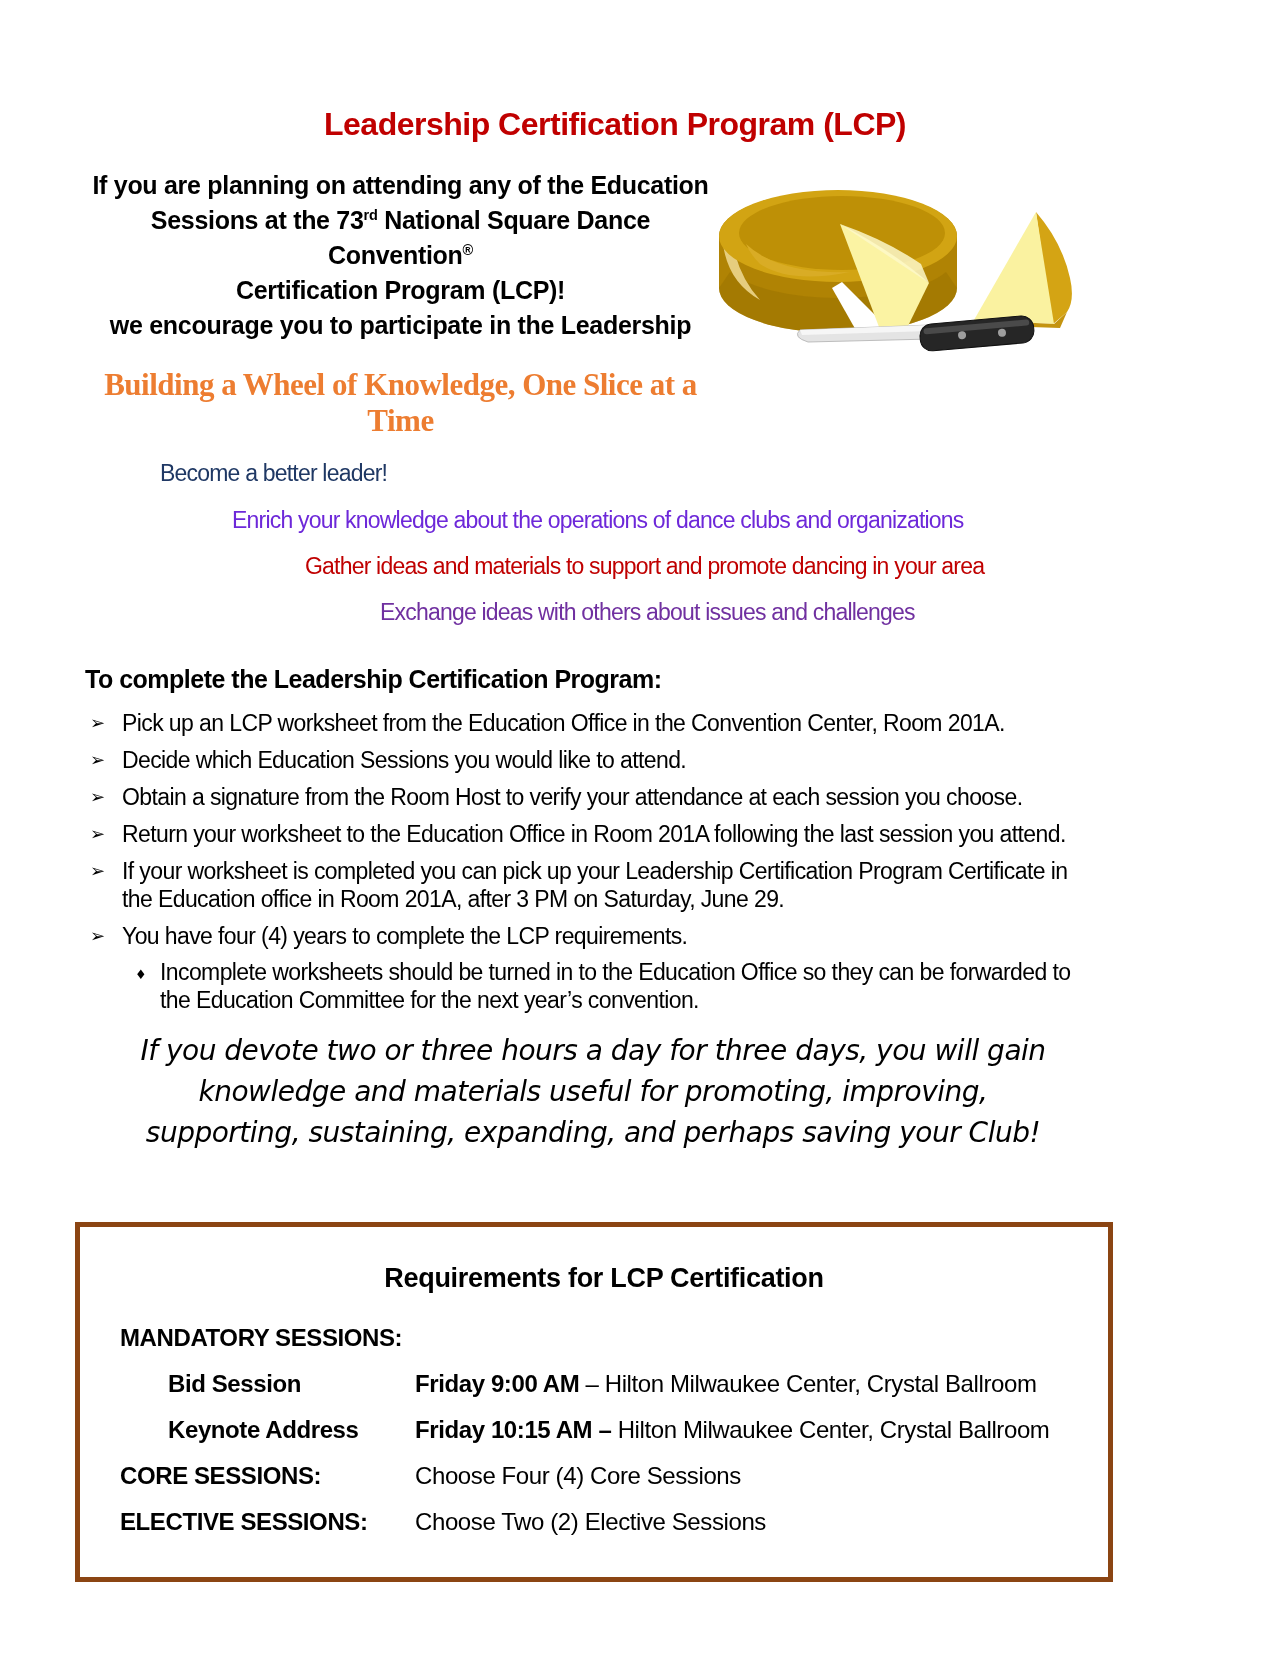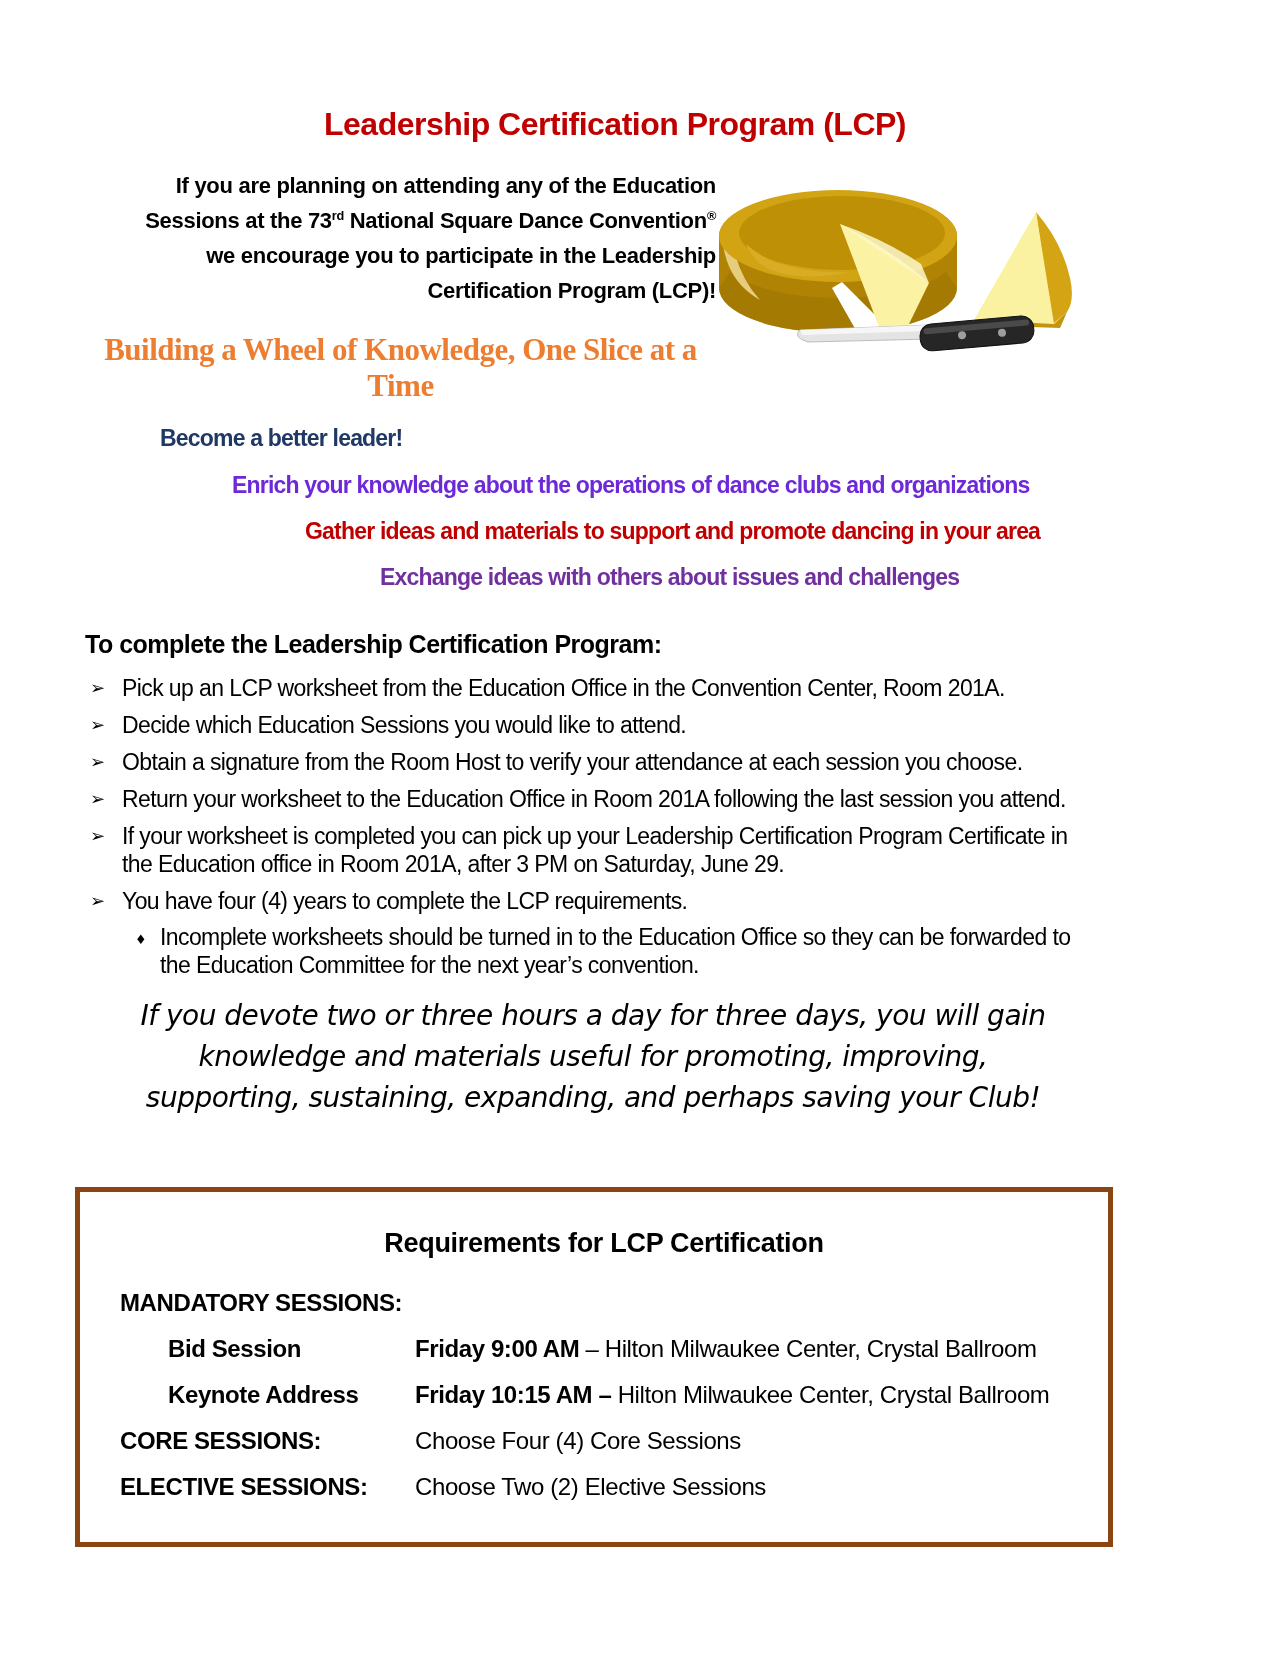--- a/index.html
+++ b/index.html
@@ -5,28 +5,28 @@
   html,body{margin:0;padding:0;background:#ffffff;}
   body{width:1285px;height:1672px;position:relative;overflow:hidden;
        font-family:"Liberation Sans",sans-serif;color:#000;}
   .page{box-sizing:border-box;width:1186px;height:1672px;padding:106px 85px 0 85px;}
 
   .doc-title{width:1060px;text-align:center;font-size:32px;font-weight:bold;
              letter-spacing:-0.5px;line-height:37px;margin-bottom:25px;}
 
   .header-row{display:flex;align-items:flex-start;}
   .header-left{width:740px;}
-  .intro{font-size:22px;font-weight:bold;text-align:right;line-height:35px;letter-spacing:-0.3px;}
+  .intro{font-size:25px;font-weight:bold;text-align:center;line-height:35px;letter-spacing:-0.3px;}
   .intro sup,.doc sup{font-size:58%;vertical-align:super;line-height:0;}
   .tagline{margin-top:24px;font-family:"Liberation Serif",serif;font-weight:bold;
            font-size:31px;text-align:center;letter-spacing:-0.5px;line-height:36px;}
   .header-art{margin-left:auto;margin-top:16px;width:385px;height:172px;}
 
   .benefit-list{margin-top:21px;}
-  .benefit{font-weight:bold;font-size:23px;line-height:27px;margin-bottom:19px;letter-spacing:-0.8px;}
+  .benefit{font-weight:normal;font-size:23px;line-height:27px;margin-bottom:19px;letter-spacing:-0.8px;}
   .benefit:nth-of-type(1){margin-left:75px;}
   .benefit:nth-of-type(2){margin-left:147px;}
   .benefit:nth-of-type(3){margin-left:220px;}
   .benefit:nth-of-type(4){margin-left:295px;}
 
   .checklist-heading{margin-top:38px;font-size:25px;font-weight:bold;letter-spacing:-0.5px;
                      line-height:30px;margin-bottom:15px;}
   .check-item{display:flex;font-size:23px;line-height:28px;letter-spacing:-0.6px;
               margin-bottom:9px;padding-left:5px;}
   .check-item .bullet{flex:none;width:32px;font-family:"DejaVu Sans",sans-serif;
@@ -53,22 +53,22 @@
 
 <div class="page doc">
 
   <div class="doc-title" style="color: rgb(192, 0, 0);">Leadership Certification Program (LCP)</div>
 
   <div class="header-row">
     <div class="header-left">
       <div class="intro">
           <div><span>If you are planning on attending any of the Education</span></div>
           <div><span>Sessions at the 73</span><sup>rd</sup><span> National Square Dance Convention</span><sup>®</sup></div>
+          <div><span>Certification Program (LCP)!</span></div>
           <div><span>we encourage you to participate in the Leadership</span></div>
-          <div><span>Certification Program (LCP)!</span></div>
         </div>
       <div class="tagline" style="color: rgb(237, 125, 49);">Building a Wheel of Knowledge, One Slice at a Time</div>
     </div>
     <div class="header-art">
       <svg width="385" height="172" viewBox="0 0 385 172" xmlns="http://www.w3.org/2000/svg">
 
         <path d="M3,52 L3,104 A119,45 0 0 0 241,104 L241,52 A119,45 0 0 0 3,52 Z" fill="#B08304"></path>
         <path d="M14,88 A119,45 0 0 0 230,88 L241,104 A119,45 0 0 1 3,104 Z" fill="#9A7202" opacity="0.55"></path>
         <path d="M7,60 Q12,98 44,116 Q22,92 16,56 Z" fill="#E6CD7E"></path>
 

